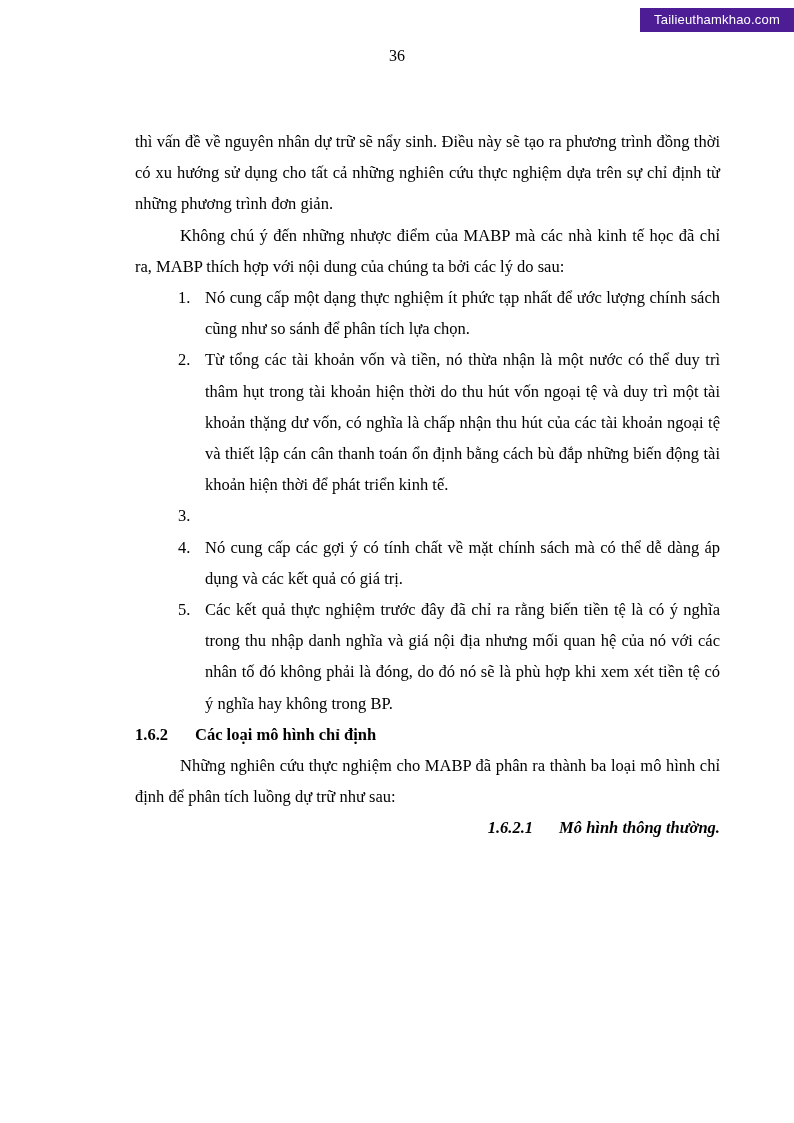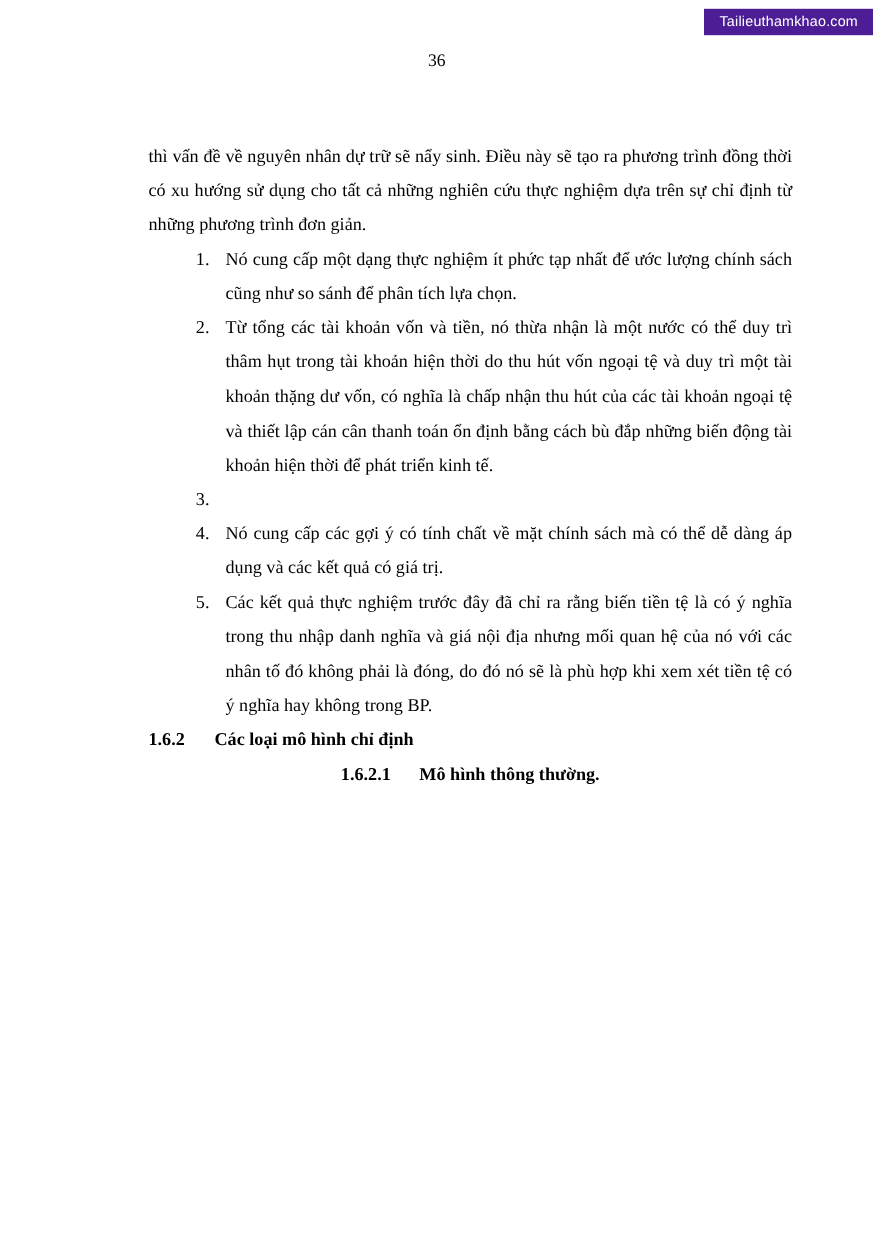--- a/index.html
+++ b/index.html
@@ -49,35 +49,37 @@
     flex:1;
     text-align:justify;
   }
   .h-section {
     font-weight:bold;
     text-align:left;
   }
   .h-section .h-title { margin-left:27px; }
   .h-subsection {
     font-weight:bold;
-    text-align:center;
+    font-style:italic;
+    text-align:right;
   }
   .h-subsection .h-title { margin-left:26px; }
 </style>
 </head>
 <body>
 
 <div class="watermark">Tailieuthamkhao.com</div>
 
 <div class="page-number">36</div>
 
 <div class="content">
 
   <div class="para">thì vấn đề về nguyên nhân dự trữ sẽ nẩy sinh. Điều này sẽ tạo ra phương trình đồng thời có xu hướng sử dụng cho tất cả những nghiên cứu thực nghiệm dựa trên sự chỉ định từ những phương trình đơn giản.</div>
 
+  <div class="para indent">Không chú ý đến những nhược điểm của MABP mà các nhà kinh tế học đã chỉ ra, MABP thích hợp với nội dung của chúng ta bởi các lý do sau:</div>
 
   <div class="num-list">
     <div class="list-item">
       <span class="num">1.</span>
       <span class="text">Nó cung cấp một dạng thực nghiệm ít phức tạp nhất để ước lượng chính sách cũng như so sánh để phân tích lựa chọn.</span>
     </div>
     <div class="list-item">
       <span class="num">2.</span>
       <span class="text">Từ tổng các tài khoản vốn và tiền, nó thừa nhận là một nước có thể duy trì thâm hụt trong tài khoản hiện thời do thu hút vốn ngoại tệ và duy trì một tài khoản thặng dư vốn, có nghĩa là chấp nhận thu hút của các tài khoản ngoại tệ và thiết lập cán cân thanh toán ổn định bằng cách bù đắp những biến động tài khoản hiện thời để phát triển kinh tế.</span>
     </div>
@@ -91,19 +93,20 @@
     <div class="list-item">
       <span class="num">5.</span>
       <span class="text">Các kết quả thực nghiệm trước đây đã chỉ ra rằng biến tiền tệ là có ý nghĩa trong thu nhập danh nghĩa và giá nội địa nhưng mối quan hệ của nó với các nhân tố đó không phải là đóng, do đó nó sẽ là phù hợp khi xem xét tiền tệ có ý nghĩa hay không trong BP.</span>
     </div>
   </div>
 
   <div class="h-section">
     <span>1.6.2</span><span class="h-title">Các loại mô hình chỉ định</span>
   </div>
 
+  <div class="para indent">Những nghiên cứu thực nghiệm cho MABP đã phân ra thành ba loại mô hình chỉ định để phân tích luồng dự trữ như sau:</div>
 
   <div class="h-subsection">
     <span>1.6.2.1</span><span class="h-title">Mô hình thông thường.</span>
   </div>
 
 
 </div>
 
 </body></html>

